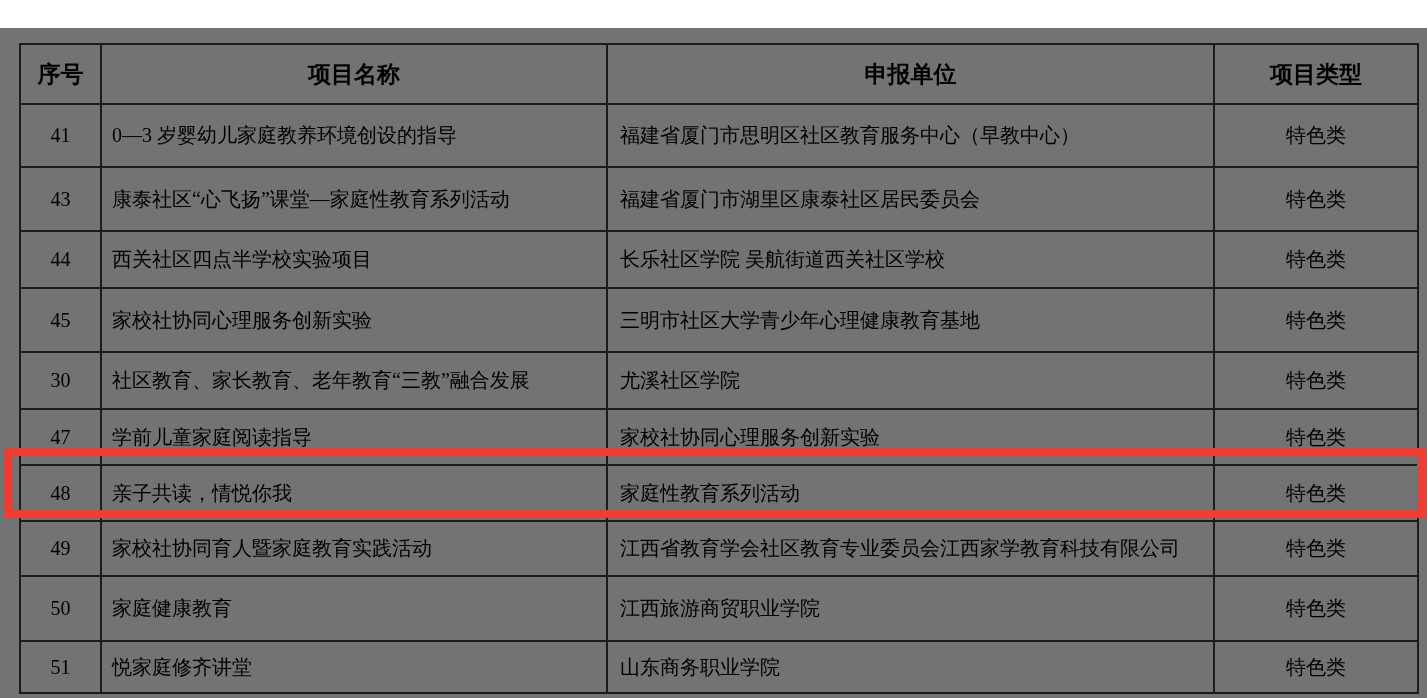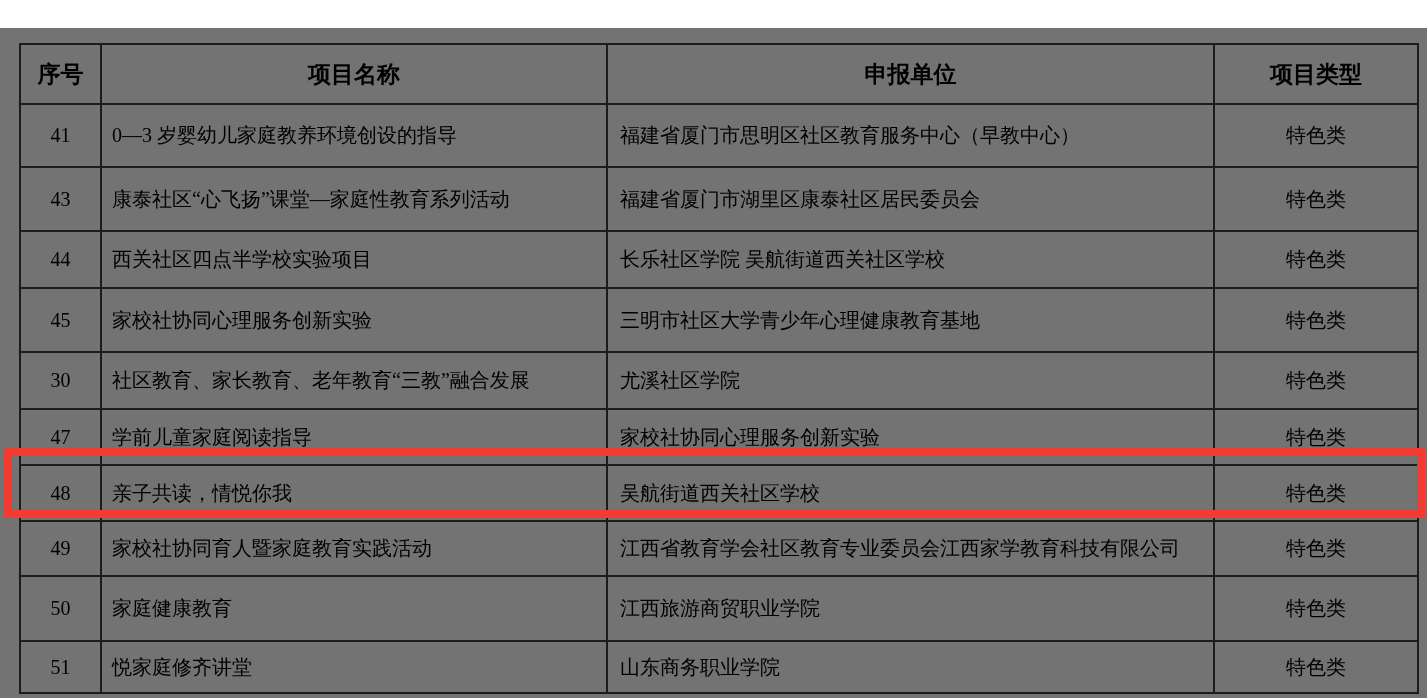--- a/index.html
+++ b/index.html
@@ -115,21 +115,21 @@
         </tr>
         <tr>
           <td class="col-no">47</td>
           <td class="col-name">学前儿童家庭阅读指导</td>
           <td class="col-unit">家校社协同心理服务创新实验</td>
           <td class="col-type">特色类</td>
         </tr>
         <tr>
           <td class="col-no">48</td>
           <td class="col-name">亲子共读，情悦你我</td>
-          <td class="col-unit">吴航街道西关社区学校</td>
+          <td class="col-unit">家庭性教育系列活动</td>
           <td class="col-type">特色类</td>
         </tr>
         <tr>
           <td class="col-no">49</td>
           <td class="col-name">家校社协同育人暨家庭教育实践活动</td>
           <td class="col-unit">江西省教育学会社区教育专业委员会江西家学教育科技有限公司</td>
           <td class="col-type">特色类</td>
         </tr>
         <tr>
           <td class="col-no">50</td>

